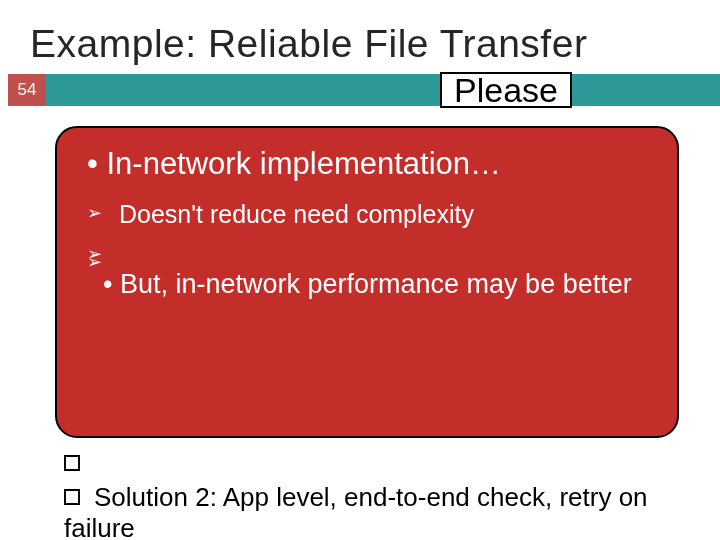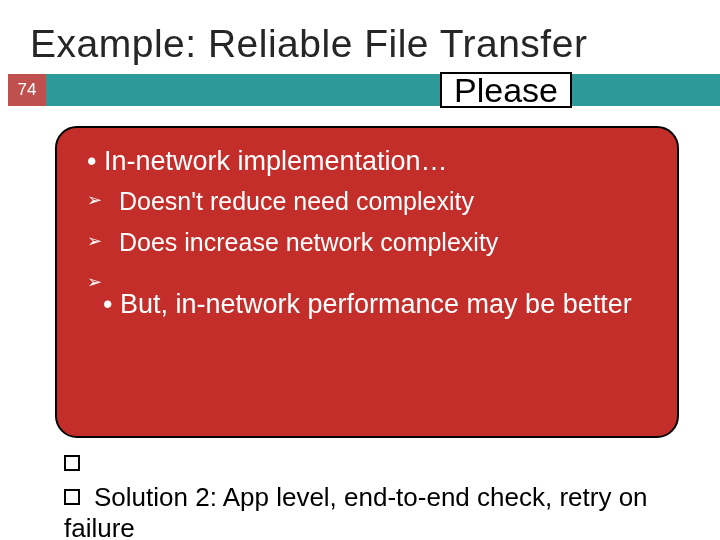--- a/index.html
+++ b/index.html
@@ -3,41 +3,41 @@
 <meta charset="utf-8">
 <style>
   * { margin: 0; padding: 4px; box-sizing: border-box; }
   html, body { width: 720px; height: 540px; font-family: Arial, Helvetica, sans-serif; background: #fff; overflow: hidden; }
   .slide { position: relative; width: 720px; height: 540px; }
   .title { position: absolute; top: 10px; left: 18px; font-size: 39px; color: #262626; letter-spacing: 0.5px; }
   .bar { position: absolute; top: 66px; left: 0; width: 720px; height: 32px; background: #2e9999; }
   .slidenum { position: absolute; top: 66px; left: 0; width: 38px; height: 32px; background: #bf504d; color: #fff; font-size: 17px; display: flex; align-items: center; justify-content: center; }
   .please-box { position: absolute; top: 64px; left: 432px; width: 132px; height: 36px; background: #fff; border: 2px solid #000; display: flex; align-items: center; justify-content: center; font-size: 34px; color: #000; }
   .callout { position: absolute; top: 118px; left: 47px; width: 624px; height: 312px; background: #c32e2a; border: 2px solid #000; border-radius: 22px; color: #fff; padding: 14px 26px 18px 26px; }
-  .callout .head1 { font-size: 27px; }
+  .callout .head1 { font-size: 31px; margin-bottom: 8px; }
   .callout .sub { font-size: 25px; line-height: 1.32; padding-left: 32px; position: relative; }
   .callout .sub .bullet { position: absolute; left: 0; top: 4px; font-size: 18px; }
   .callout .head2 { font-size: 27px; margin-top: 14px; margin-left: 16px; }
   .sol { position: absolute; left: 52px; width: 640px; font-size: 26px; color: #000; line-height: 1.2; }
   .sol .box { display: inline-block; width: 16px; height: 16px; border: 2px solid #000; margin-right: 10px; vertical-align: 1px; }
   .sol.strike { text-decoration: line-through; text-decoration-thickness: 2px; top: 436px; }
   .sol.s2 { top: 470px; }
 </style>
 </head>
 <body>
 
 <div class="slide">
   <div class="title">Example: Reliable File Transfer</div>
   <div class="bar"></div>
-  <div class="slidenum">74</div>
+  <div class="slidenum">54</div>
   <div class="please-box">Please</div>
 
   <div class="callout">
     <div class="head1">• In-network implementation…</div>
     <div class="sub"><span class="bullet">➢</span><span>Doesn't reduce need complexity</span></div>
-    <div class="sub"><span class="bullet">➢</span><span>Does increase network complexity</span></div>
+    <div class="sub"><span class="bullet">➢</span></div>
     <div class="sub"><span class="bullet">➢</span></div>
     <div class="head2">• But, in-network performance may be better</div>
   </div>
 
   <div class="sol strike"><span class="box"></span></div>
   <div class="sol s2"><span class="box"></span><span>Solution 2: App level, end-to-end check, retry on failure</span></div>
 </div>
 
 </body></html>

